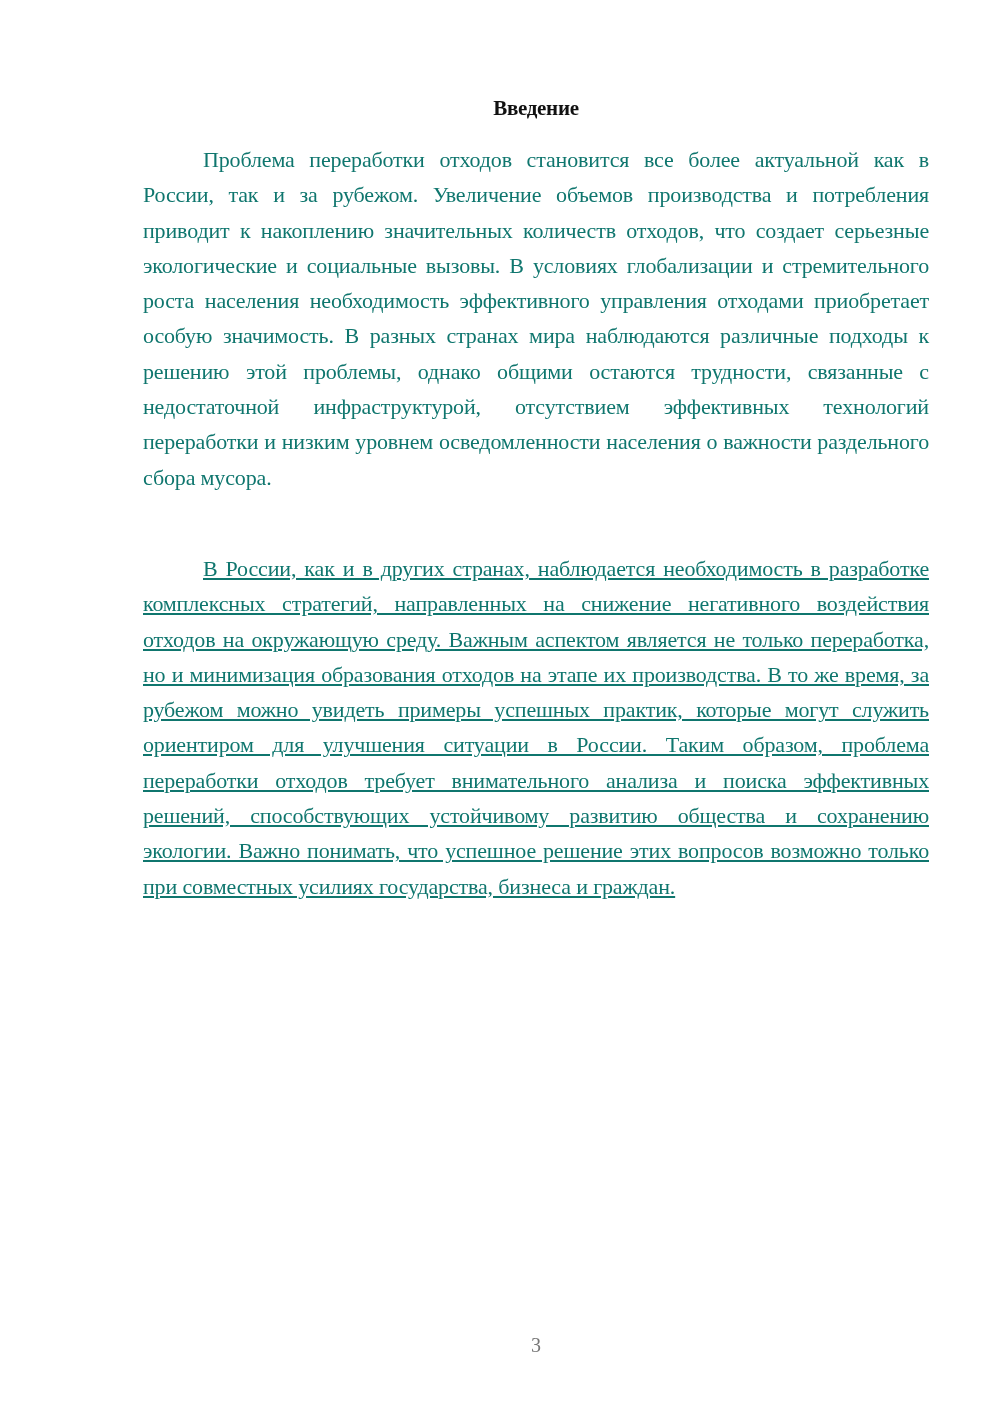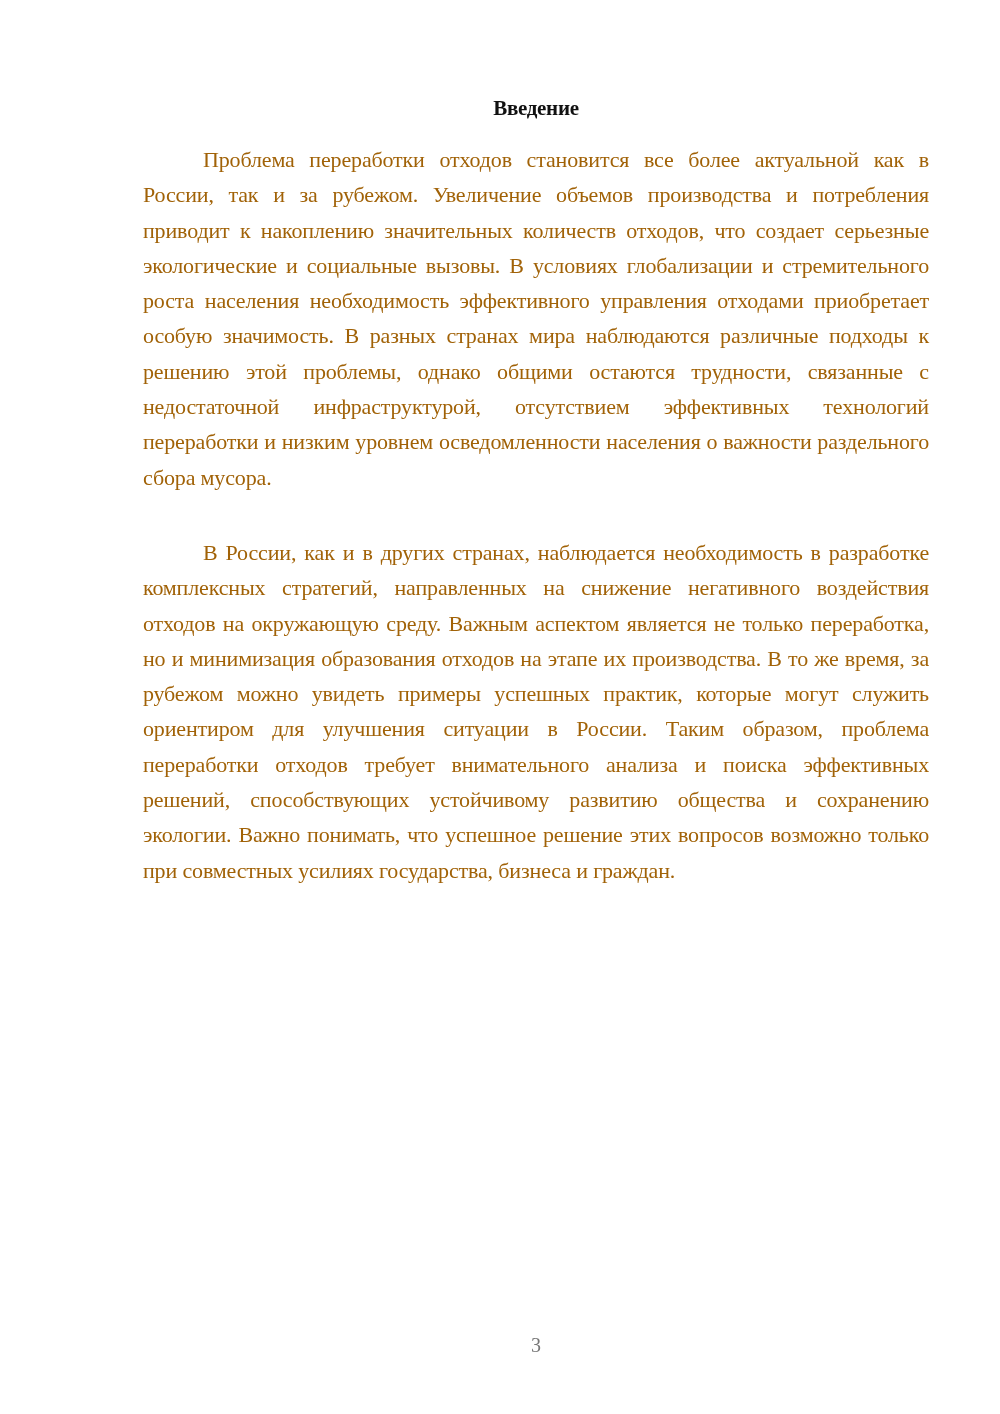--- a/index.html
+++ b/index.html
@@ -6,26 +6,26 @@
   body { width: 1000px; height: 1414px; position: relative; overflow: hidden; }
   .page { position: absolute; left: 0; top: 0; width: 834px; height: 1414px; background: #fff; }
   .title {
     position: absolute; top: 96px; left: 0; width: 1072px; text-align: center;
     font-family: "Liberation Serif", "DejaVu Serif", serif; font-weight: bold;
     font-size: 21px; color: #111; letter-spacing: -0.3px;
   }
   .para {
     position: absolute; left: 143px; width: 786px;
     font-family: "Liberation Serif", "DejaVu Serif", serif;
-    font-size: 22px; line-height: 35.3px; color: #a16207;
+    font-size: 22px; line-height: 35.3px; color: #0f766e;
     text-align: justify; text-indent: 60px; margin: 0;
     letter-spacing: -0.15px;
   }
   .p1 { top: 142px; }
-  .p2 { top: 535px; }
+  .p2 { top: 551px; text-decoration: underline; }
   .page-num {
     position: absolute; top: 1334px; left: 0; width: 1072px; text-align: center;
     font-family: "Liberation Serif", "DejaVu Serif", serif; font-size: 20px; color: #777;
   }
 </style>
 </head>
 <body>
 
 <div class="page">
   <div class="title">Введение</div>

